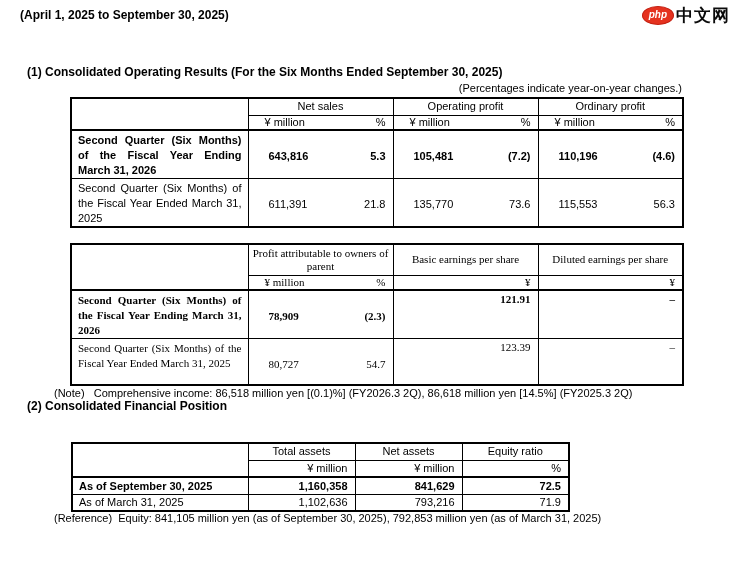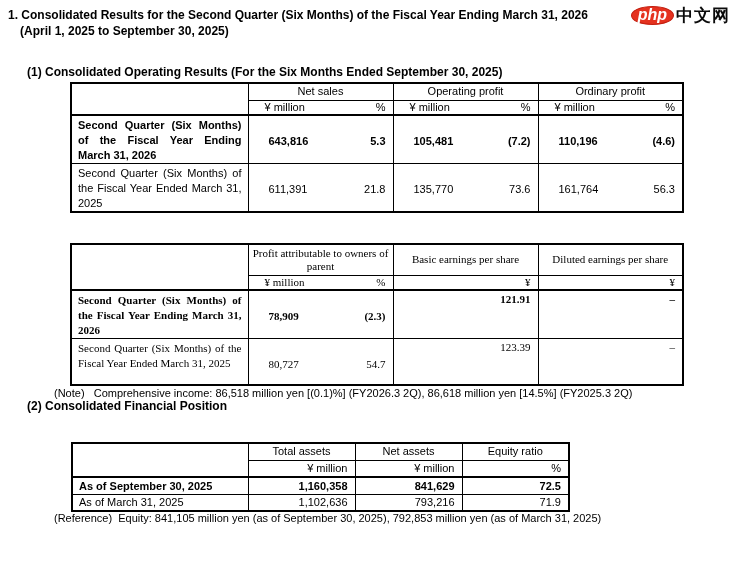--- a/index.html
+++ b/index.html
@@ -21,35 +21,35 @@
   .s2-title { top: 399px; left: 27px; }
   .pct-note { top: 82px; right: 51px; font-size: 11px; }
   .note-line { left: 54px; font-size: 11px; white-space: pre; }
   .note1 { top: 387px; }
   .note2 { top: 512px; }
 
   
   .logo { top: 4px; right: 3px; display: flex; align-items: center; gap: 2px; }
   .logo-php {
     display: inline-block; background: #e5321f; color: #fff;
-    font-weight: bold; font-style: italic; font-size: 16px;
+    font-weight: bold; font-style: italic; font-size: 10px;
     border-radius: 50%; padding: 2px 6px 3px 6px; line-height: 12px;
     border: 1px solid #c21f10;
   }
   .logo-cn { font-weight: bold; font-size: 17px; letter-spacing: 1px; color: #0a0a0a; }
 
   
   table { border-collapse: collapse; table-layout: fixed; font-size: 11px; color: #000; background: #fff; }
   table { border: 2px solid #000; }
   td { border: 1px solid #000; vertical-align: top; font-weight: normal; }
   tr.sep td { border-top: 2px solid #000; }
   .emph td { font-weight: bold; }
 
   .t-main { left: 70px; width: 612px; }
-  .t1 { top: 82px; }
+  .t1 { top: 97px; }
   .t2 { top: 243px; font-family: Liberation Serif, serif; }
   .t3 { left: 71px; top: 442px; width: 497px; }
 
   col.c-label { width: 177px; }
   col.c-metric { width: 145px; }
   col.c-label3 { width: 176px; }
   col.c-metric3 { width: 107px; }
 
   td.hcell { text-align: center; vertical-align: middle; height: 17px; line-height: 13px; padding: 1px 2px; }
   .t2 td.hcell { height: 31px; }
@@ -67,21 +67,20 @@
 
   .t3 td { height: 17px; vertical-align: middle; }
   .t3 td.hcell { height: 17px; }
   .t3 td.labelcell3 { padding-left: 6px; text-align: left; margin-left: 32px; }
   .t3 td.num { text-align: right; padding-right: 7px; }
 </style>
 </head>
 <body>
 
 <div class="abs doc-heading">
-  <div class="line1">1. Consolidated Results for the Second Quarter (Six Months) of the Fiscal Year Ending March 31, 2026</div>
   <div class="line2">(April 1, 2025 to September 30, 2025)</div>
 </div>
 
 <div class="abs logo">
   <span class="logo-php">php</span>
   <span class="logo-cn">中文网</span>
 </div>
 
 <div class="abs sec-title s1-title">(1) Consolidated Operating Results (For the Six Months Ended September 30, 2025)</div>
 <div class="abs pct-note">(Percentages indicate year-on-year changes.)</div>
@@ -150,21 +149,21 @@
           </div>
       </td>
       <td class="datacell">
         <div class="pairval">
             <span class="v">135,770</span>
             <span class="p">73.6</span>
           </div>
       </td>
       <td class="datacell">
         <div class="pairval">
-            <span class="v">161,764</span>
+            <span class="v">115,553</span>
             <span class="p">56.3</span>
           </div>
       </td>
     </tr>
   </tbody>
 </table>
 
 <table class="abs t-main t2">
   <colgroup>
       <col class="c-label">

